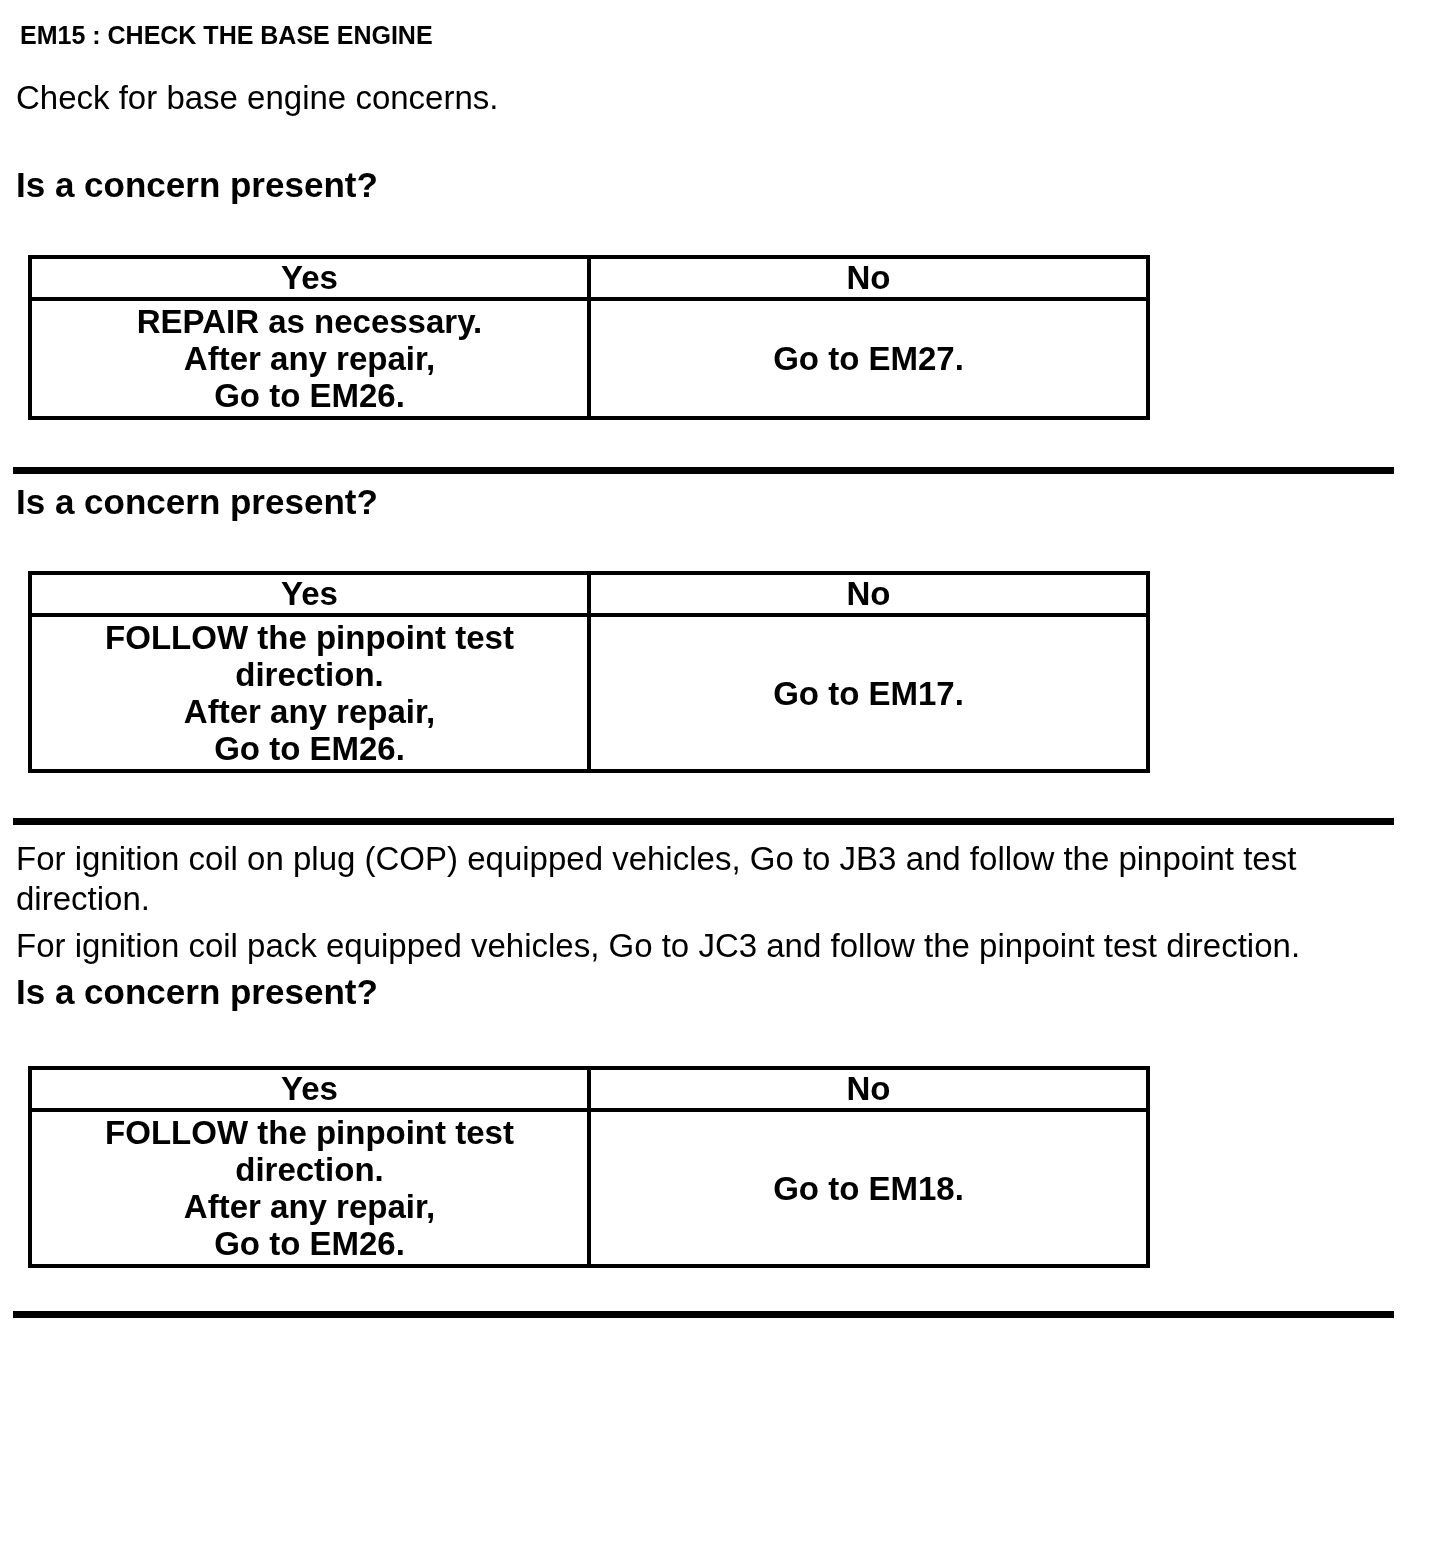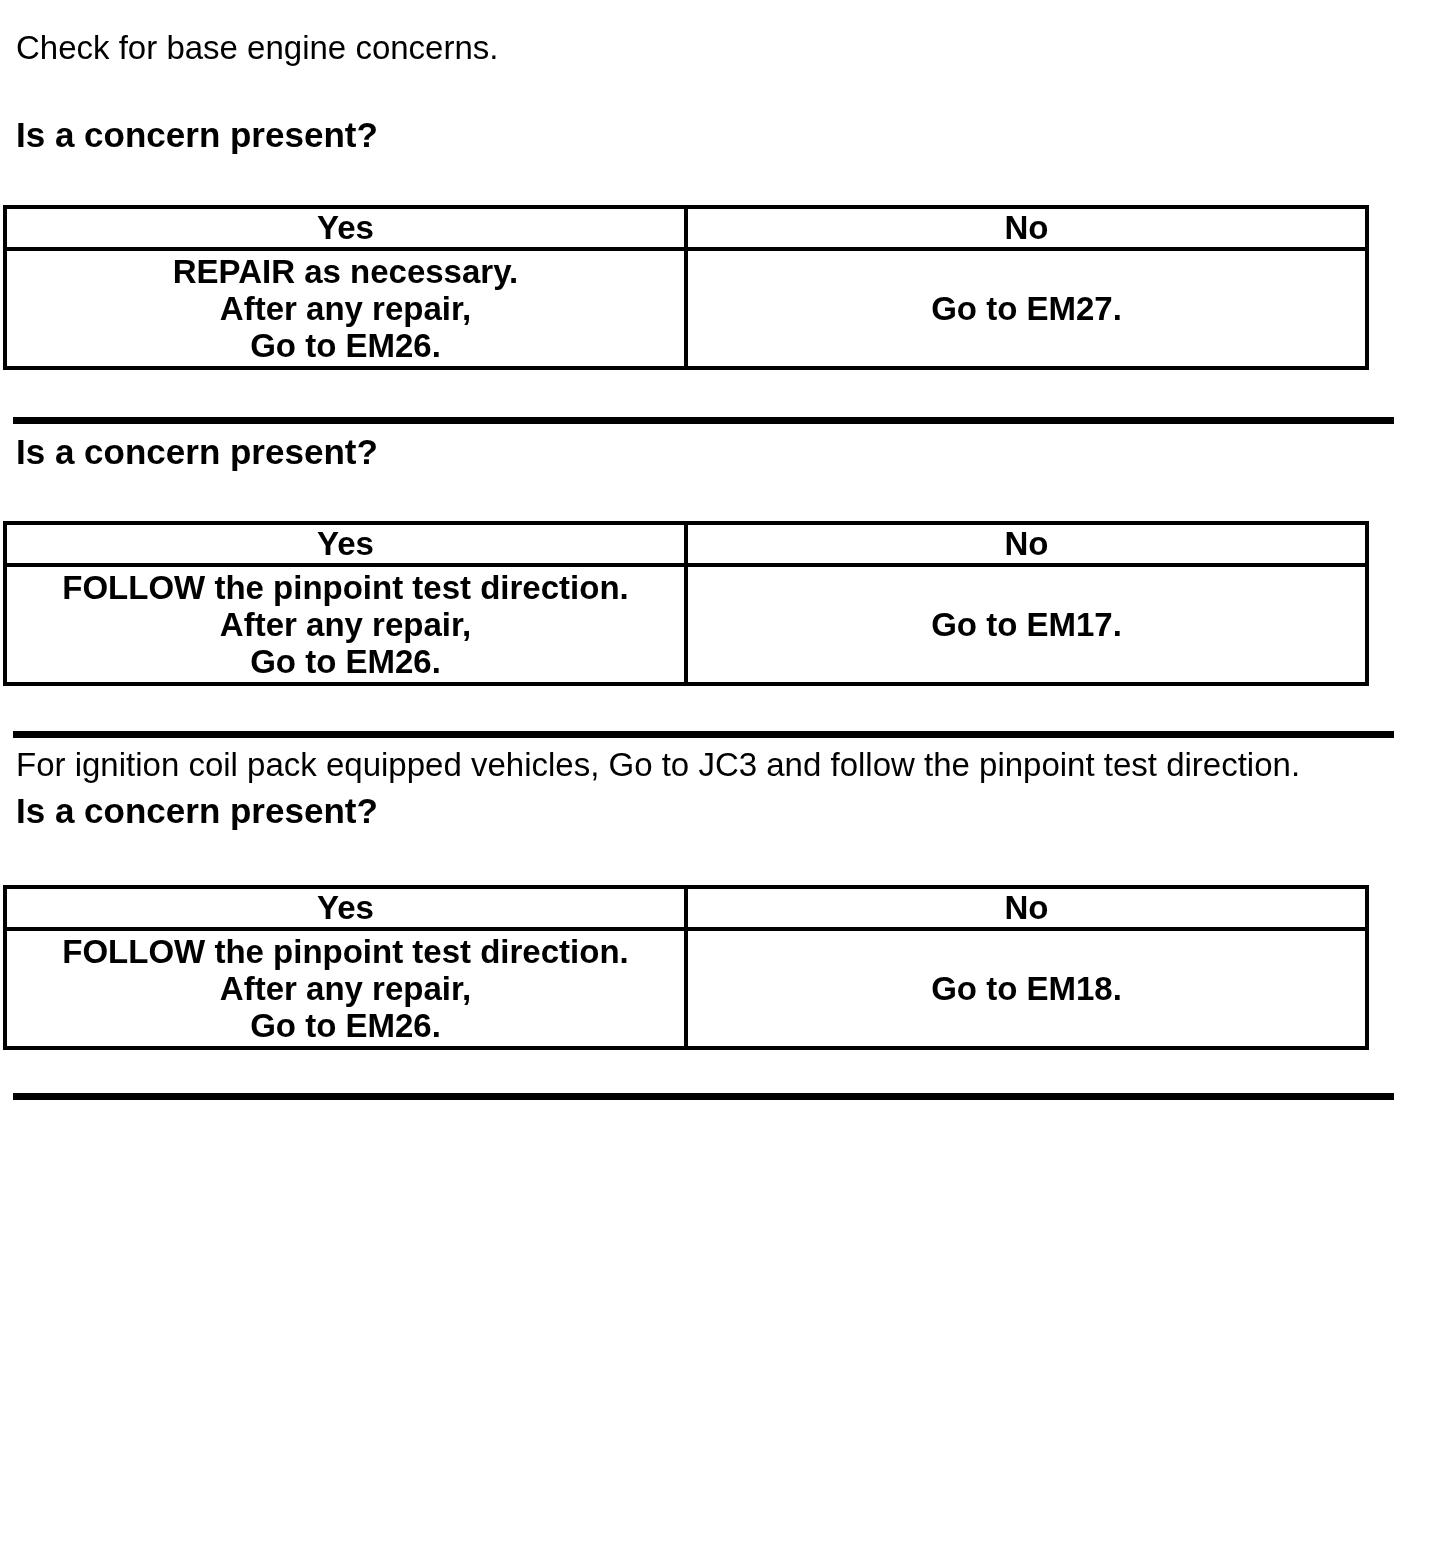--- a/index.html
+++ b/index.html
@@ -22,22 +22,22 @@
     font-size: 33px; line-height: 40px; font-weight: normal;
     margin: 0 0 0 16px;
     max-width: 1392px;
   }
   .question {
     font-size: 35px; line-height: 40px; font-weight: bold;
     margin: 0 0 0 16px;
   }
   table.decision-table {
     border-collapse: collapse;
-    margin-left: 3px;
-    width: 1366px;
+    margin-left: 28px;
+    width: 1122px;
     table-layout: fixed;
   }
   table.decision-table th, table.decision-table td {
     border: 4px solid #000000;
     width: 50%;
     text-align: center;
     vertical-align: middle;
   }
   table.decision-table th {
     font-size: 33px; line-height: 38px; font-weight: bold;
@@ -71,20 +71,21 @@
   #s3 .body-text.p1   { margin-top: 14px; }
   #s3 .body-text.p2   { margin-top: 7px;  }
   #s3 .question       { margin-top: 6px;  }
   #s3 .decision-table { margin-top: 54px; }
   #s3 .rule           { margin-top: 43px; }
 </style>
 </head>
 <body>
 
 <section id="s1" class="step">
+  <h2 class="step-heading">EM15 : CHECK THE BASE ENGINE</h2>
   <p class="body-text">Check for base engine concerns.</p>
   <p class="question">Is a concern present?</p>
   <table class="decision-table">
     <thead>
       <tr>
         <th>Yes</th>
         <th>No</th>
       </tr>
     </thead>
     <tbody>
@@ -122,20 +123,21 @@
         <td>
           <div>Go to EM17.</div>
         </td>
       </tr>
     </tbody>
   </table>
   <hr class="rule">
 </section>
 
 <section id="s3" class="step">
+  <p class="body-text p1">For ignition coil on plug (COP) equipped vehicles, Go to JB3 and follow the pinpoint test direction.</p>
   <p class="body-text p2">For ignition coil pack equipped vehicles, Go to JC3 and follow the pinpoint test direction.</p>
   <p class="question">Is a concern present?</p>
   <table class="decision-table">
     <thead>
       <tr>
         <th>Yes</th>
         <th>No</th>
       </tr>
     </thead>
     <tbody>

